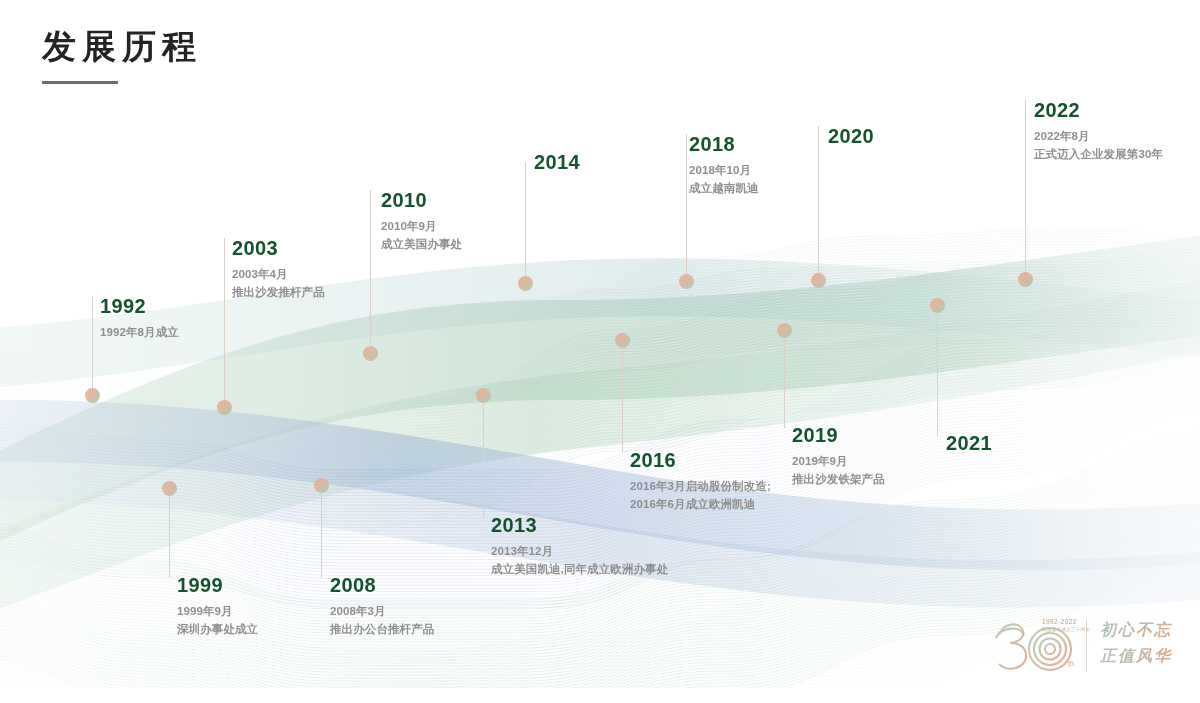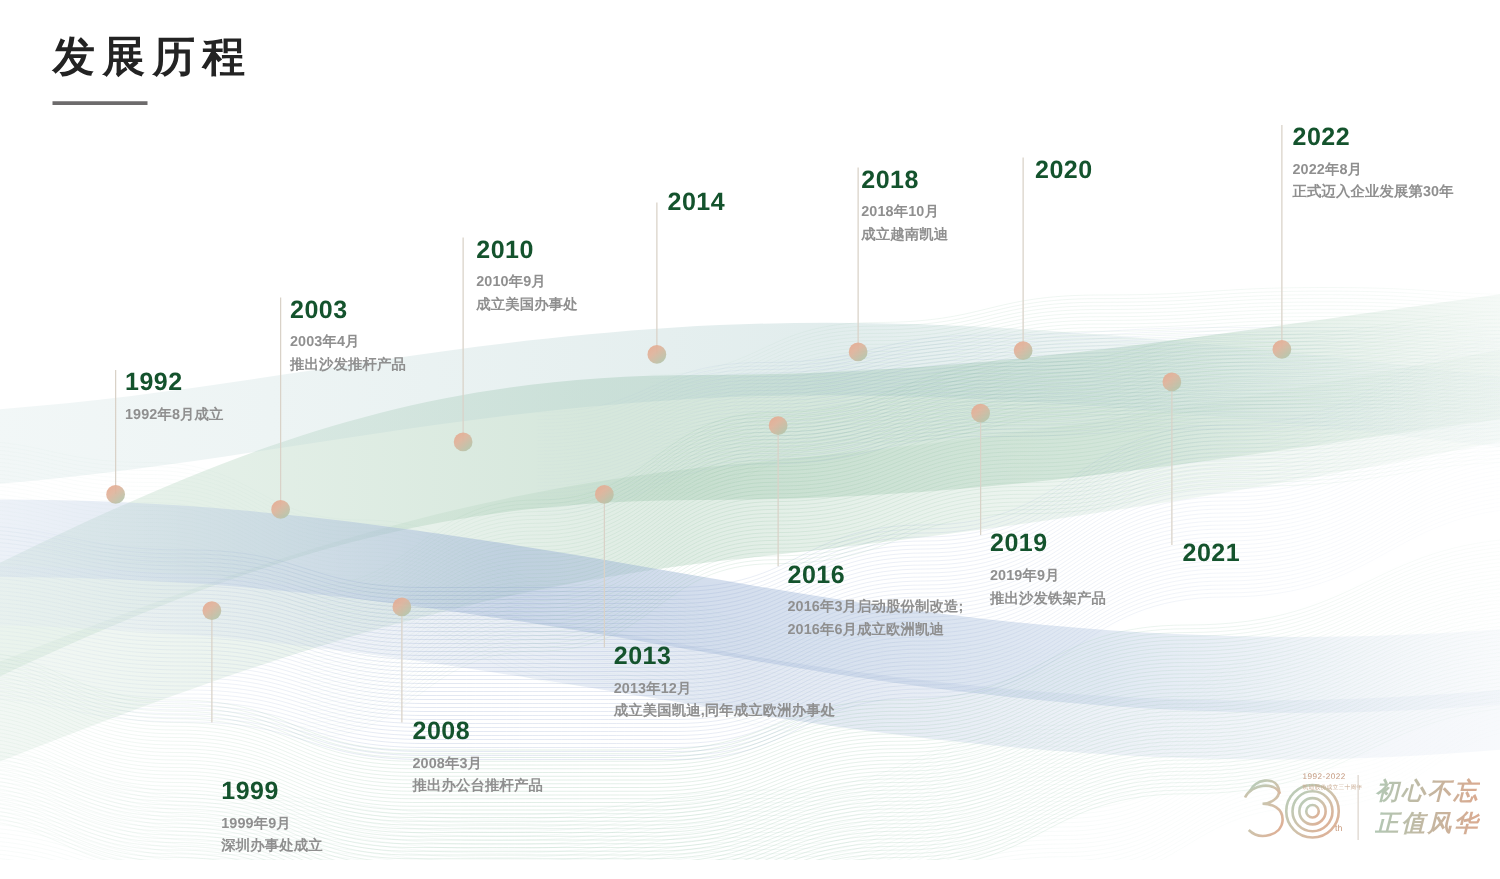--- a/index.html
+++ b/index.html
@@ -131,21 +131,21 @@
     position: absolute;
     left: 96px;
     top: 8px;
     width: 1px;
     height: 52px;
     background: #ddd5cd;
   }
   .logo-slogan {
     position: absolute;
     left: 110px;
-    font-size: 19px;
+    font-size: 16px;
     font-weight: 700;
     font-style: italic;
     letter-spacing: 2px;
     white-space: nowrap;
     background: linear-gradient(100deg, #a9c3ae 0%, #bfae96 55%, #d8a184 100%);
     -webkit-background-clip: text;
     background-clip: text;
     color: transparent;
     opacity: .9;
   }
@@ -506,21 +506,21 @@
         <div class="node-text" style="left: 100px; top: 296px;">
           <div class="node-year">1992</div>
           <div class="node-desc">
             <div>1992年8月成立</div>
           </div>
         </div>
       </div>
       <div class="node">
         <div class="node-line" style="left: 169px; top: 488px; height: 90px;"></div>
         <div class="node-dot" style="left: 162px; top: 481px;"></div>
-        <div class="node-text" style="left: 177px; top: 575px; margin-top: 48px;">
+        <div class="node-text" style="left: 177px; top: 575px;">
           <div class="node-year">1999</div>
           <div class="node-desc">
             <div>1999年9月</div>
             <div>深圳办事处成立</div>
           </div>
         </div>
       </div>
       <div class="node">
         <div class="node-line" style="left: 224px; top: 238px; height: 169px;"></div>
         <div class="node-dot" style="left: 217px; top: 400px;"></div>

